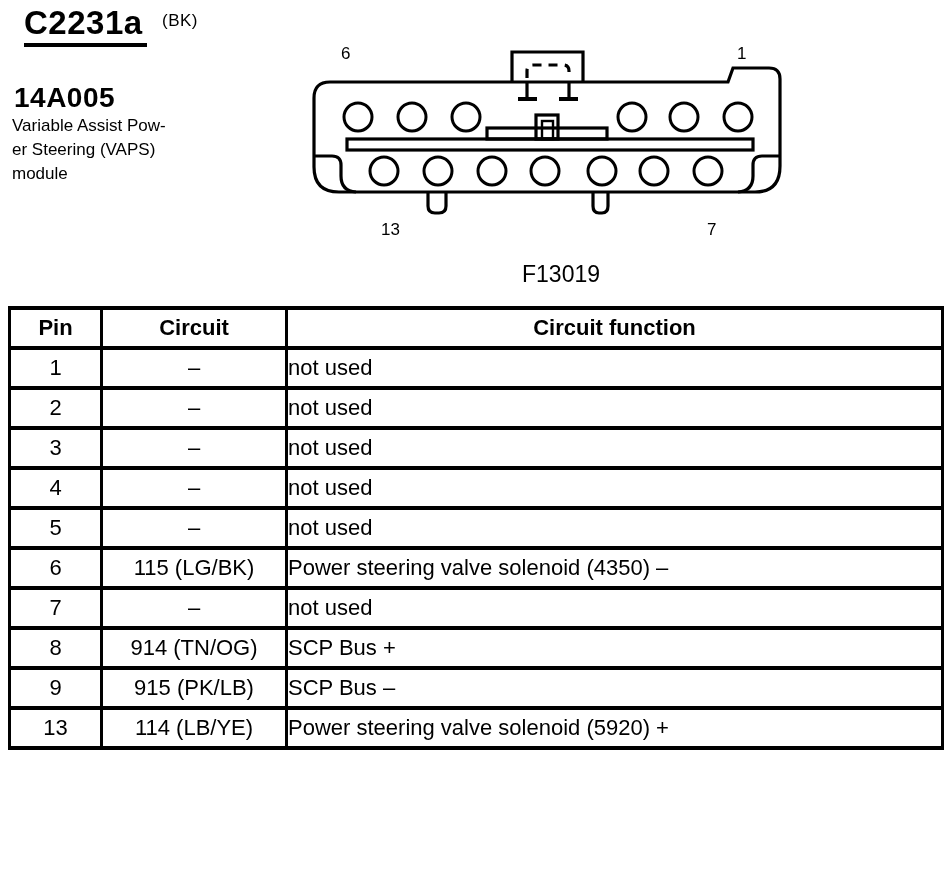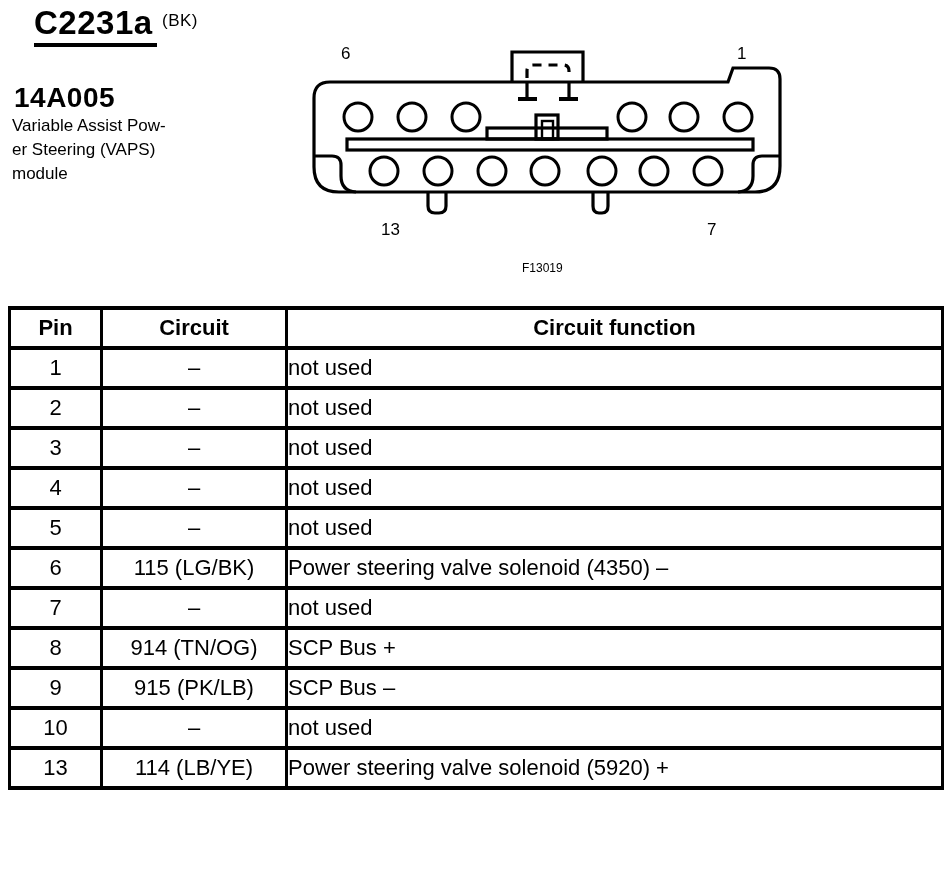--- a/index.html
+++ b/index.html
@@ -6,35 +6,35 @@
   body{
     width:949px;height:879px;position:relative;
     background:#ffffff;color:#000;
     font-family:"Liberation Sans",sans-serif;
     -webkit-font-smoothing:antialiased;
   }
   .abs{position:absolute;}
 
   
   #connector-id{
-    left:34px;top:5px;font-size:33px;font-weight:bold;line-height:1.1;
+    left:24px;top:5px;font-size:33px;font-weight:bold;line-height:1.1;
     border-bottom:4px solid #000;padding:0 4px 2px 0;letter-spacing:.5px;
   }
   #connector-color{left:162px;top:11px;font-size:17px;letter-spacing:.5px;text-align:right;}
   #component-number{left:14px;top:66px;font-size:28px;font-weight:bold;letter-spacing:.5px;margin-top:16px;}
   #component-description{left:12px;top:114px;font-size:17px;line-height:24px;white-space:pre-line;}
 
   
   #connector-svg{left:0;top:0;}
   .diag-label{font-size:17px;line-height:1;}
   #pin-label-top-left{left:341px;top:45px;}
   #pin-label-top-right{left:737px;top:45px;}
   #pin-label-bottom-left{left:381px;top:221px;}
   #pin-label-bottom-right{left:707px;top:221px;}
-  #figure-id{left:522px;top:261px;font-size:12px;}
+  #figure-id{left:522px;top:261px;font-size:23px;}
 
   
   #pin-table{
     position:absolute;left:8px;top:306px;width:933px;
     border-collapse:collapse;table-layout:fixed;
   }
   #pin-table th,#pin-table td{
     border:3px solid #000;border-top-width:4px;border-bottom-width:4px;
     height:36px;font-size:22px;padding:0;vertical-align:middle;
     overflow:hidden;white-space:nowrap;
@@ -161,23 +161,18 @@
       <td class="pin-cell">8</td>
       <td class="circuit-cell">914 (TN/OG)</td>
       <td class="func-cell">SCP Bus +</td>
     </tr>
     <tr>
       <td class="pin-cell">9</td>
       <td class="circuit-cell">915 (PK/LB)</td>
       <td class="func-cell">SCP Bus –</td>
     </tr>
     <tr>
-      <td class="pin-cell">10</td>
-      <td class="circuit-cell">–</td>
-      <td class="func-cell">not used</td>
-    </tr>
-    <tr>
       <td class="pin-cell">13</td>
       <td class="circuit-cell">114 (LB/YE)</td>
       <td class="func-cell">Power steering valve solenoid (5920) +</td>
     </tr>
   </tbody>
 </table>
 
 </body></html>

